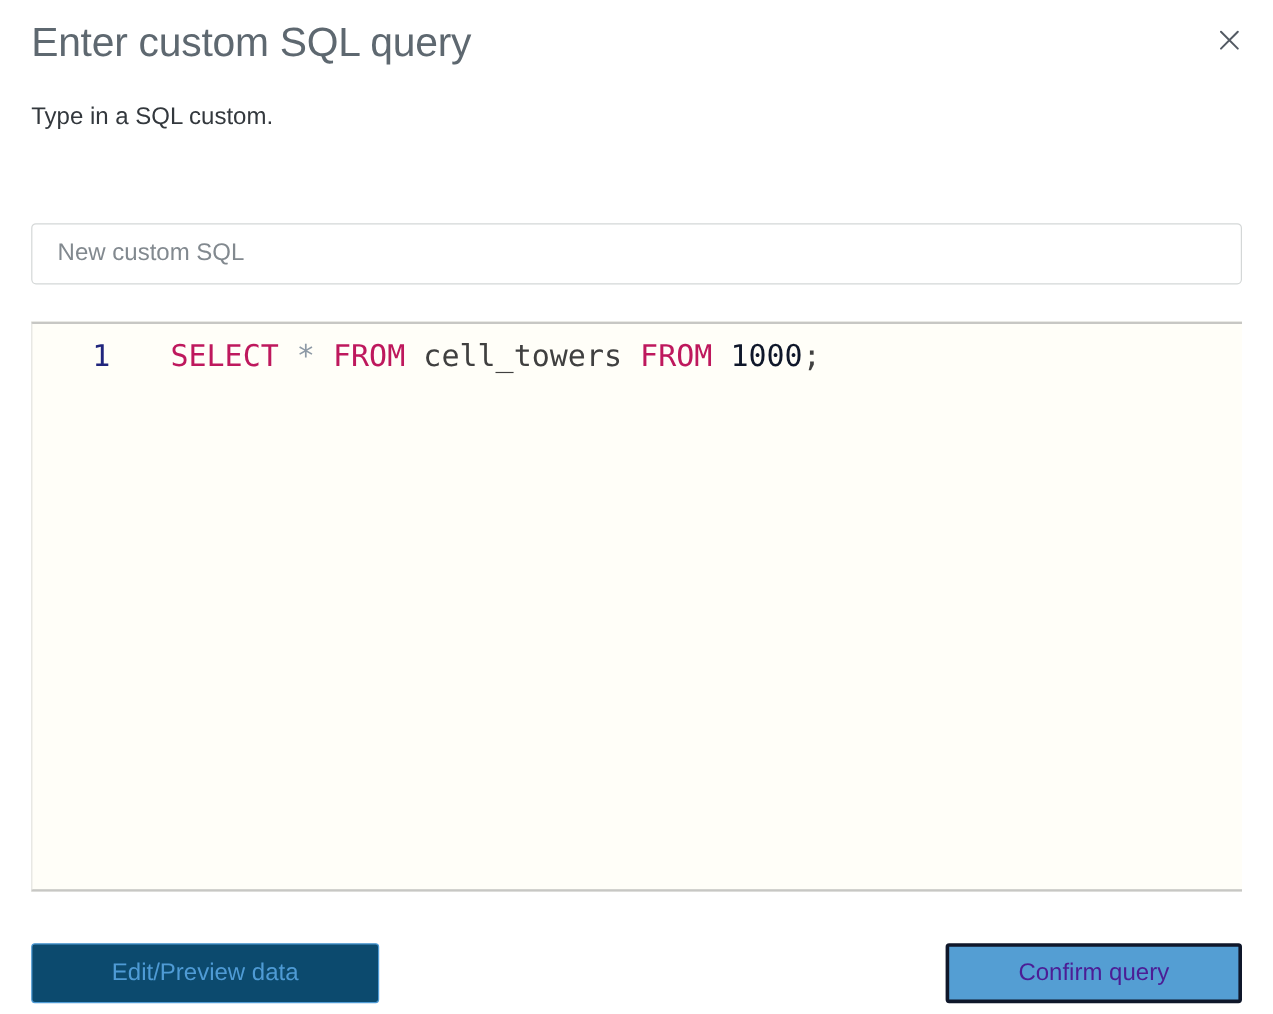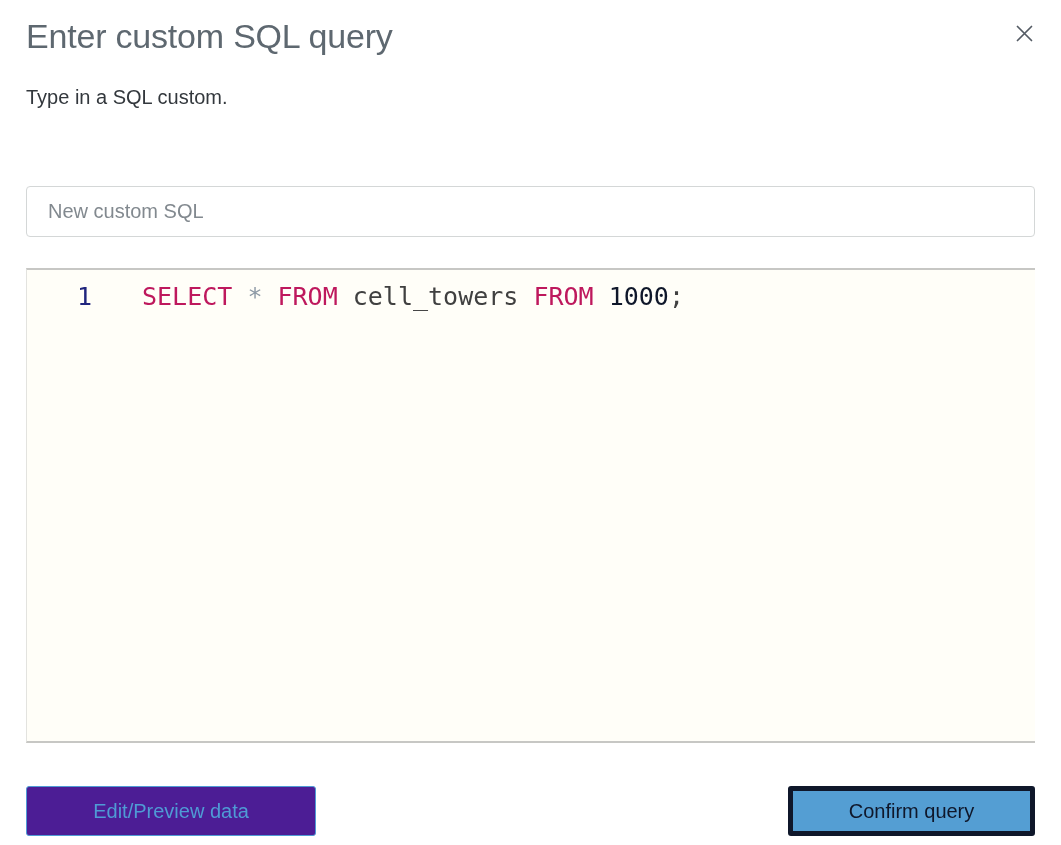--- a/index.html
+++ b/index.html
@@ -58,26 +58,26 @@
     margin-top: 43px;
     display: flex; justify-content: space-between; align-items: center;
   }
   .btn {
     height: 50px; font-size: 20px; font-weight: 400;
     font-family: "Liberation Sans", sans-serif;
     border-radius: 3px; cursor: pointer;
     padding: 0 30px; box-sizing: border-box;
   }
   .btn-secondary {
-    background: #4c1d95; color: #4f9bd5;
+    background: #0c4a6e; color: #4f9bd5;
     border: 1px solid #4f9bd5; min-width: 290px;
   }
   .btn-primary {
-    background: #549ed3; color: #0f172a;
-    border: 5px solid #0f172a; min-width: 247px;
+    background: #549ed3; color: #4c1d95;
+    border: 3px solid #0f172a; min-width: 247px;
   }
 </style>
 </head>
 <body>
 
 <div class="dialog">
 
   <h1 class="title">Enter custom SQL query</h1>
 
   <button class="close-btn" aria-label="Close">

